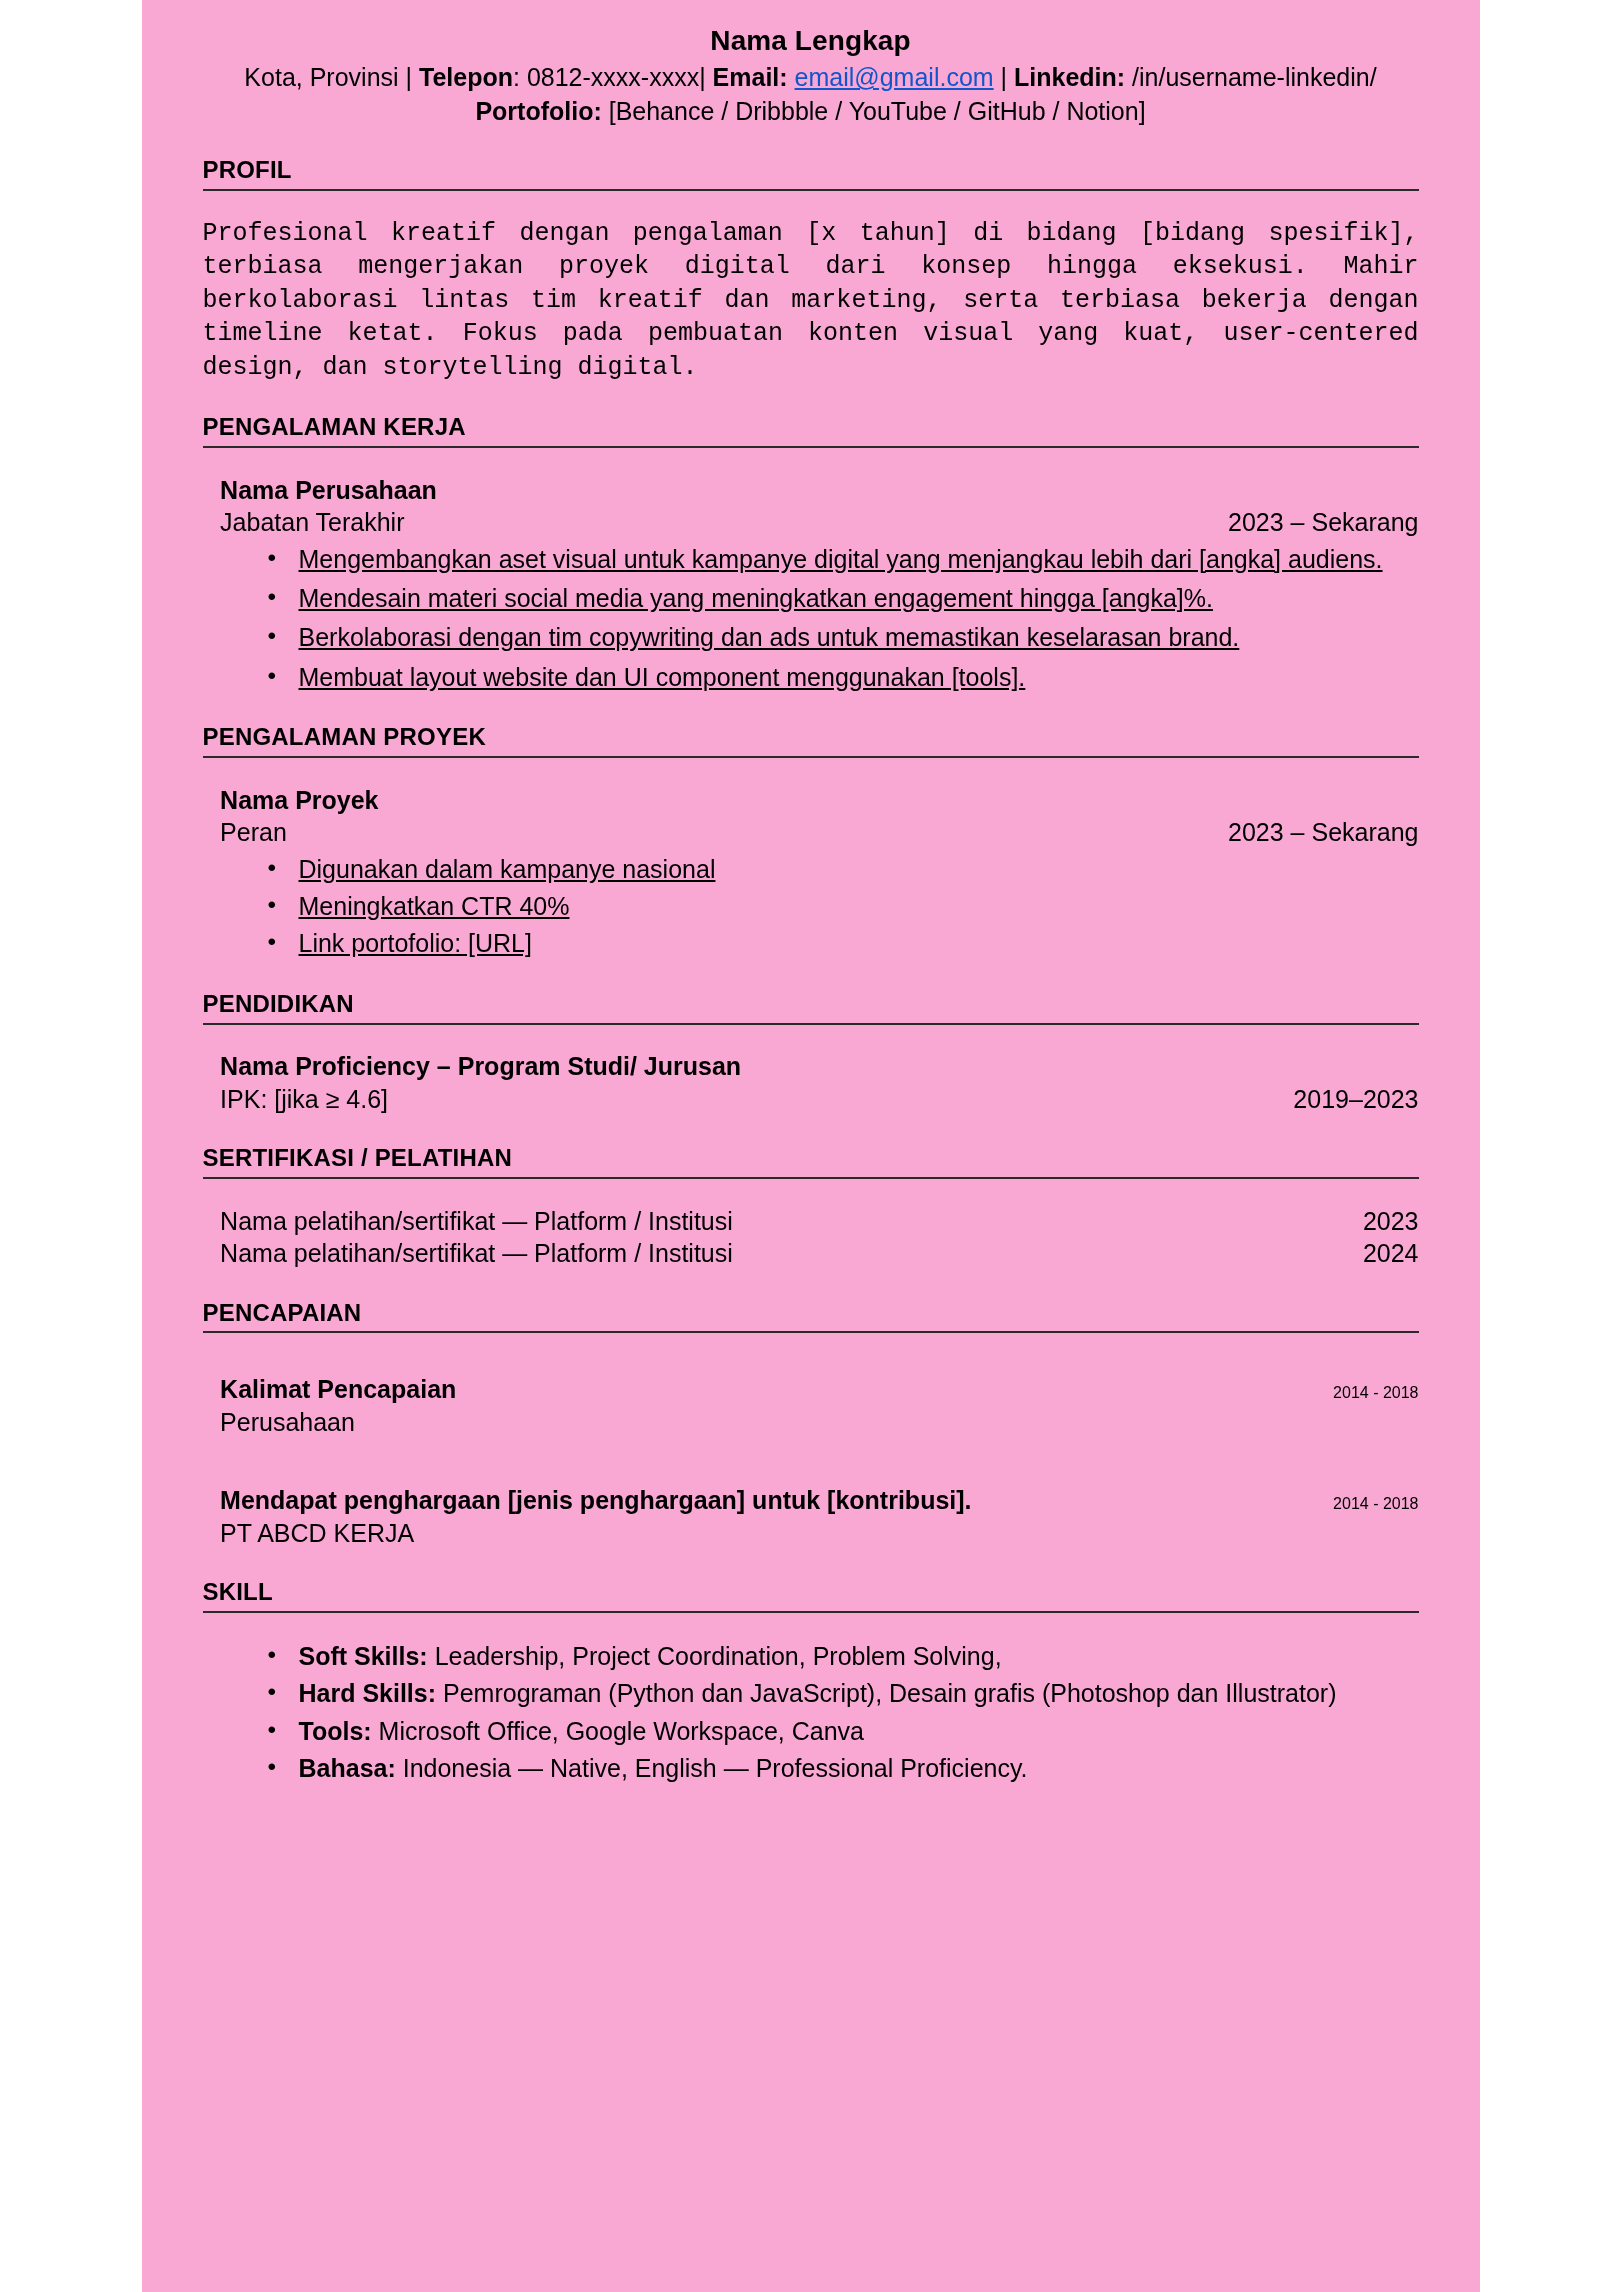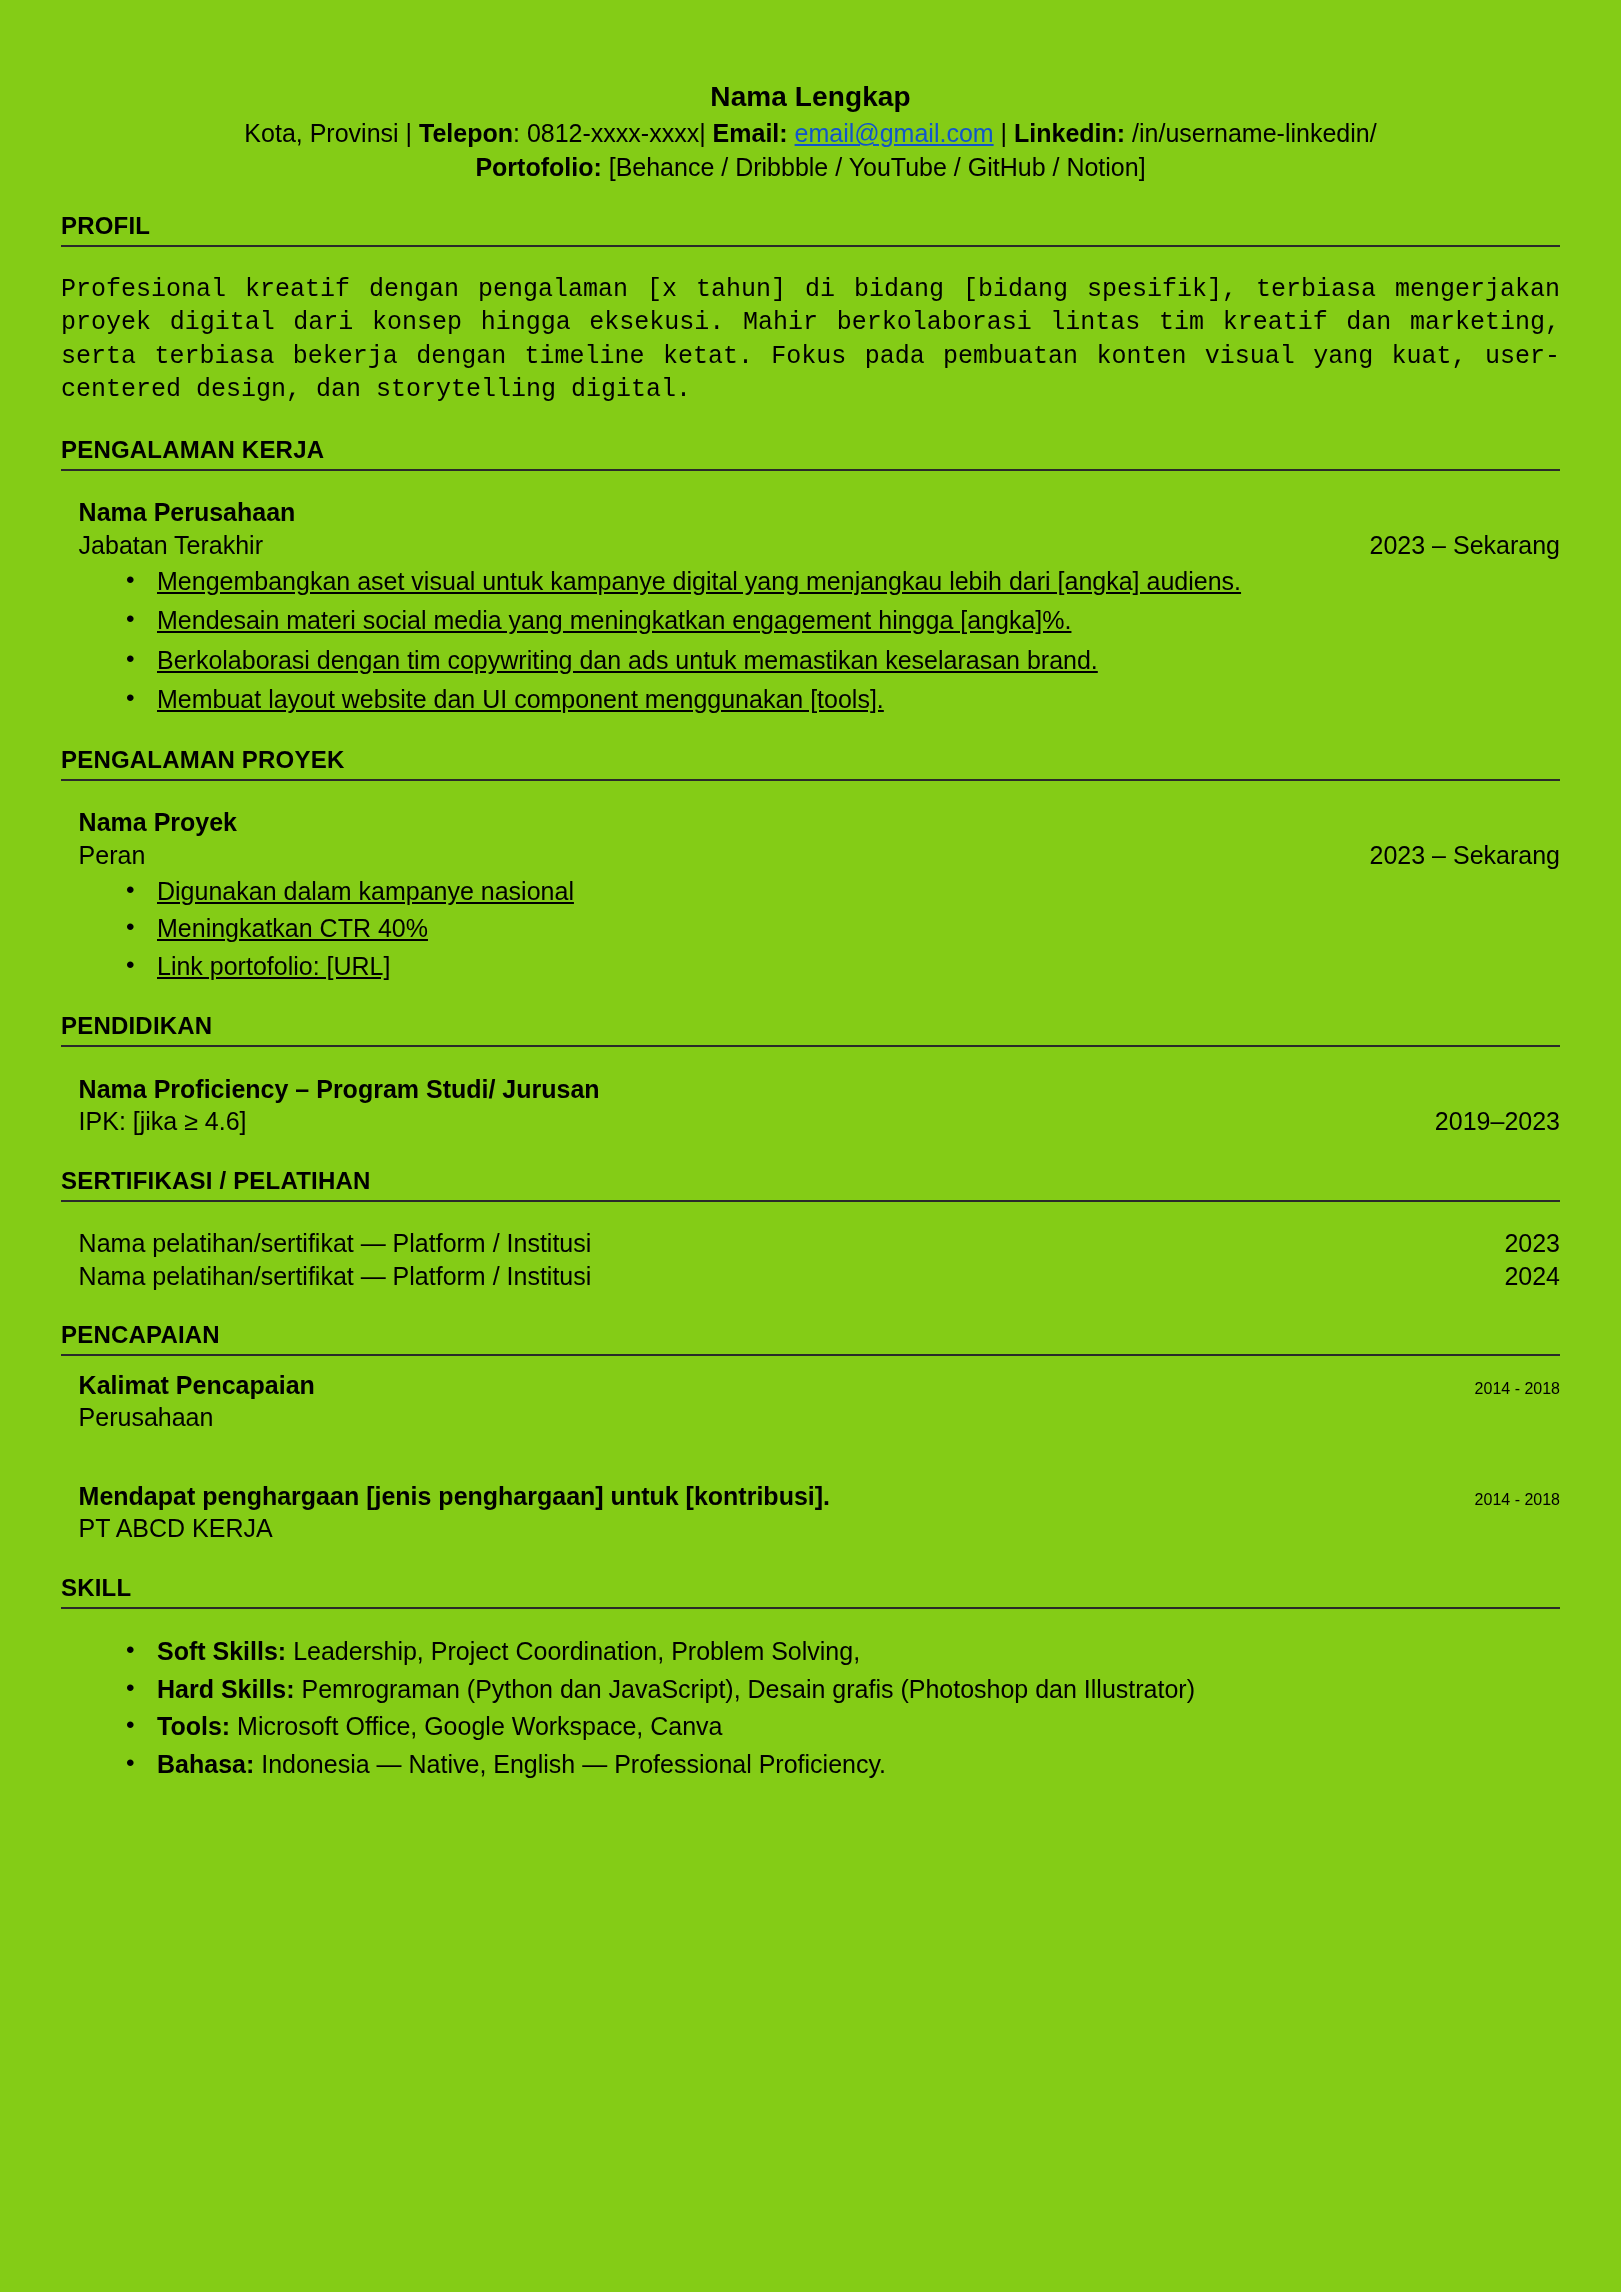--- a/index.html
+++ b/index.html
@@ -5,25 +5,25 @@
   html, body {
     margin: 0;
     padding: 0;
     background: #ffffff;
   }
   body {
     font-family: "Liberation Sans", sans-serif;
     color: #000000;
   }
   .page {
-    width: 1621px;
+    width: 1338px;
     min-height: 2293px;
     box-sizing: border-box;
-    background: #84cc16;
-    padding: 79px 61px 39px 61px;
+    background: #f9a8d4;
+    padding: 23px 61px 39px 61px;
     margin: 0 auto;
     position: relative;
   }
 
   
   .cv-header {
     text-align: center;
     line-height: 1.30;
   }
   .cv-name {
@@ -154,21 +154,21 @@
   ul.skill-list > li::before {
     content: "\2022";
     position: absolute;
     left: 3.9px;
     top: -1px;
     font-size: 24.5px;
   }
   .skill-label { font-weight: bold; }
 
   .achievement-block { margin-top: 46px; }
-  .achievement-block.first { margin-top: 13px; }
+  .achievement-block.first { margin-top: 40px; }
 </style>
 </head>
 <body>
 
 <div class="page">
 
   <div class="cv-header">
     <div class="cv-name">Nama Lengkap</div>
     <div class="cv-contact">
       <span>Kota, Provinsi</span><span> | </span><b>Telepon</b><span>: 0812-xxxx-xxxx| </span><b>Email:</b>&nbsp;<a class="maillink" href="#">email@gmail.com</a><span> | </span><b>Linkedin:</b><span> /in/username-linkedin/</span>

